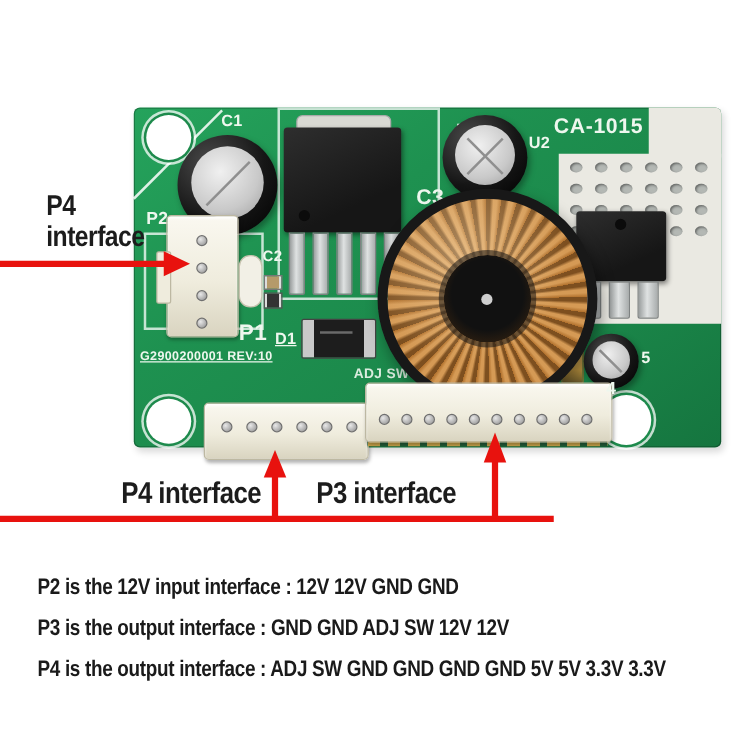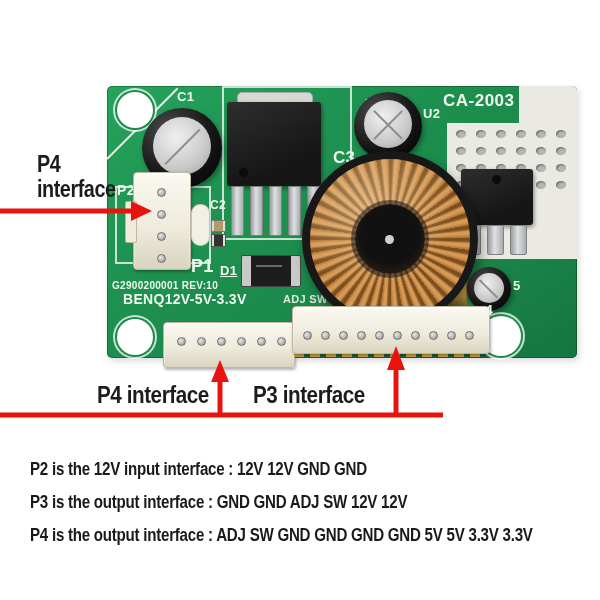--- a/index.html
+++ b/index.html
@@ -125,59 +125,58 @@
 
     <div class="abs cap" style="left:247px;top:6px;width:68px;height:68px;">
       <div class="cap-top" style="left:10px;top:8px;width:48px;height:48px;">
         <div class="cap-cross r45"></div>
         <div class="cap-cross rm45"></div>
       </div>
     </div>
     <div class="abs silk" style="left:226px;top:62px;font-size:17px;">C3</div>
     <div class="abs silk" style="left:316px;top:20px;font-size:13px;">U2</div>
 
-    <div class="abs silk" style="left:336px;top:5px;font-size:17px;letter-spacing:.5px;">CA-2003</div>
+    <div class="abs silk" style="left:336px;top:5px;font-size:17px;letter-spacing:.5px;">CA-1015</div>
 
     <div class="abs chip" style="left:354px;top:83px;width:72px;height:56px;">
       <div style="position:absolute;left:31px;top:6px;width:9px;height:9px;border-radius:50%;background:#0b0b0b;"></div>
     </div>
     <div class="abs leg" style="left:357px;top:139px;width:15px;height:28px;"></div>
     <div class="abs leg" style="left:380px;top:139px;width:15px;height:28px;"></div>
     <div class="abs leg" style="left:403px;top:139px;width:15px;height:28px;"></div>
 
     <div class="abs" style="left:342px;top:185px;width:16px;height:34px;background:linear-gradient(180deg,#d3b069 0%,#c39a43 70%,#6b5a2a 100%);border:1px solid #8a7335;border-radius:2px;"></div>
     <div class="abs cap" style="left:360px;top:181px;width:44px;height:44px;">
       <div class="cap-top" style="left:7px;top:6px;width:30px;height:30px;">
         <div class="cap-cross r45"></div>
       </div>
     </div>
     <div class="abs silk" style="left:406px;top:192px;font-size:13px;">5</div>
 
-    <div class="abs silk" style="left:10px;top:96px;font-size:14px;">P2</div>
+    <div class="abs silk" style="left:10px;top:80px;font-size:14px;">P2</div>
     <div class="abs conn" style="left:26px;top:86px;width:56px;height:96px;" id="conn-p2">
       <div style="position:absolute;left:-9px;top:28px;width:10px;height:40px;background:#efecdd;border:1px solid #bdb8a2;border-radius:2px;"></div>
     <div class="pin" style="left: 23px; top: 15px;"></div>
         <div class="pin" style="left: 23px; top: 37px;"></div>
         <div class="pin" style="left: 23px; top: 59px;"></div>
         <div class="pin" style="left: 23px; top: 81px;"></div>
       </div>
     <div class="abs" style="left:84px;top:118px;width:17px;height:40px;background:#f2f0e6;border:1px solid #c6c2ae;border-radius:9px;"></div>
     <div class="abs silk" style="left:103px;top:112px;font-size:12px;">C2</div>
     <div class="abs" style="left:104px;top:134px;width:13px;height:10px;background:linear-gradient(90deg,#ddd 2px,#b59a6a 2px calc(100% - 2px),#ddd calc(100% - 2px));border:1px solid #777;"></div>
     <div class="abs" style="left:104px;top:148px;width:13px;height:11px;background:linear-gradient(90deg,#ddd 2px,#333 2px calc(100% - 2px),#ddd calc(100% - 2px));border:1px solid #555;"></div>
     <div class="abs silk" style="left:84px;top:170px;font-size:18px;">P1</div>
 
     <div class="abs silk" style="left:113px;top:177px;font-size:13px;text-decoration:underline;">D1</div>
     <div class="abs" style="left:134px;top:169px;width:58px;height:30px;border-radius:2px;border:1px solid #444;
          background:linear-gradient(90deg,#c9c9c9 0 9px,#1d1d1d 9px calc(100% - 9px),#c9c9c9 calc(100% - 9px));">
       <div style="position:absolute;left:14px;top:9px;width:26px;height:2px;background:#6a6a6a;"></div>
     </div>
 
-    <div class="abs silk" style="left:5px;top:194px;font-size:10px;">G2900200001 REV:10</div>
-    <div class="abs silk" style="left:16px;top:205px;font-size:14px;">BENQ12V-5V-3.3V</div>
+    <div class="abs silk" style="left:5px;top:194px;font-size:10px;text-decoration:underline;">G2900200001 REV:10</div>
     <div class="abs silk" style="left:176px;top:207px;font-size:11px;opacity:.9;">ADJ SW GND</div>
 
     <div class="abs" id="toroid">
       <div id="toroid-sheen"></div>
       <div id="toroid-hole">
         <div id="toroid-dot"></div>
       </div>
     </div>
 
     <div class="abs conn" style="left:56px;top:236px;width:130px;height:44px;" id="conn-p3">

